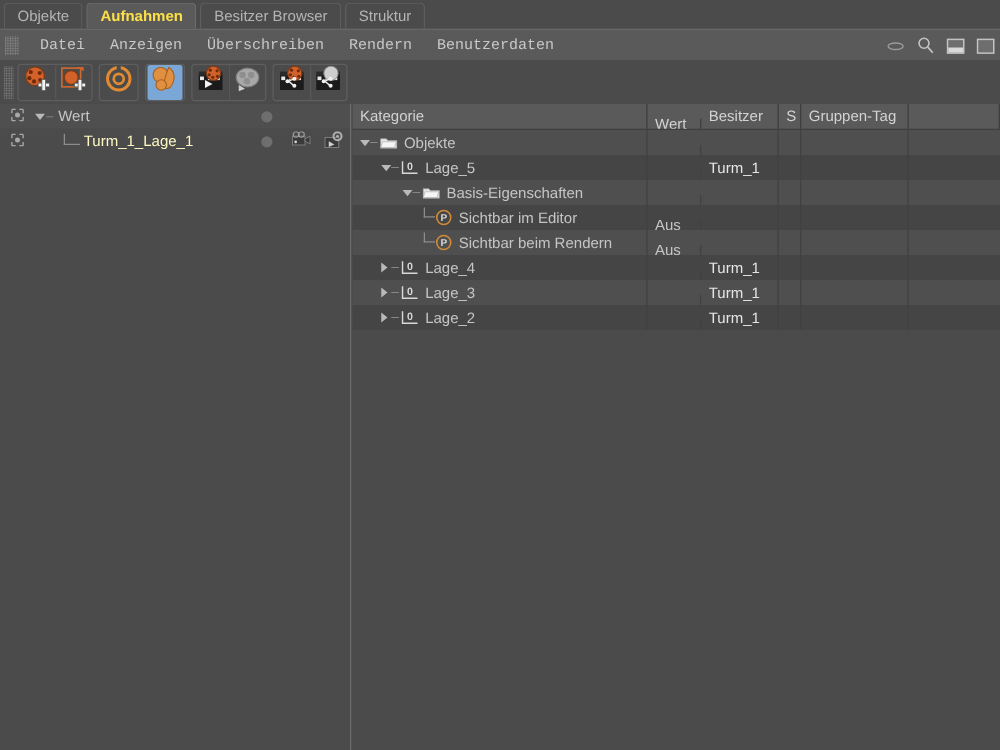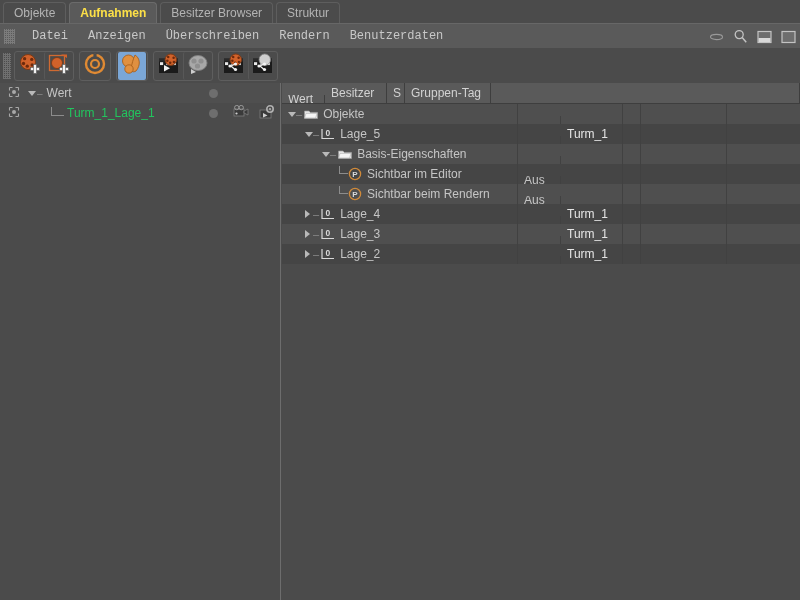--- a/index.html
+++ b/index.html
@@ -168,21 +168,21 @@
     flex: 0 0 28px;
   }
   .ocell-name {
     flex: 1 1 auto;
     display: flex;
     align-items: center;
     overflow: hidden;
     white-space: nowrap;
   }
   .oname { color: #c5c5c5; }
-  .oname.sel { color: #22c55e; }
+  .oname.sel { color: #fef9c3; }
   .obullet {
     width: 9px; height: 9px;
     border-radius: 50%;
     background: #6e6e6e;
     flex: 0 0 9px;
   }
   .ocell-dot {
     width: 30px;
     display: flex;
     align-items: center;
@@ -472,20 +472,23 @@
                 <circle cx="11" cy="4" r="3.2" fill="none" stroke="#b0b0b0" stroke-width="1.6"></circle>
                 <circle cx="11" cy="4" r="1.1" fill="#b0b0b0"></circle>
               </svg></span>
           </div>
         </div>
       </div>
   </div>
 
   <div class="panel-right">
     <div class="rhead" id="table-head">
+        <div class="hc c-kat">
+          <span>Kategorie</span>
+        </div>
         <div class="hc c-wert">
           <span>Wert</span>
         </div>
         <div class="hc c-bes">
           <span>Besitzer</span>
         </div>
         <div class="hc c-s">
           <span>S</span>
         </div>
         <div class="hc c-grp">

